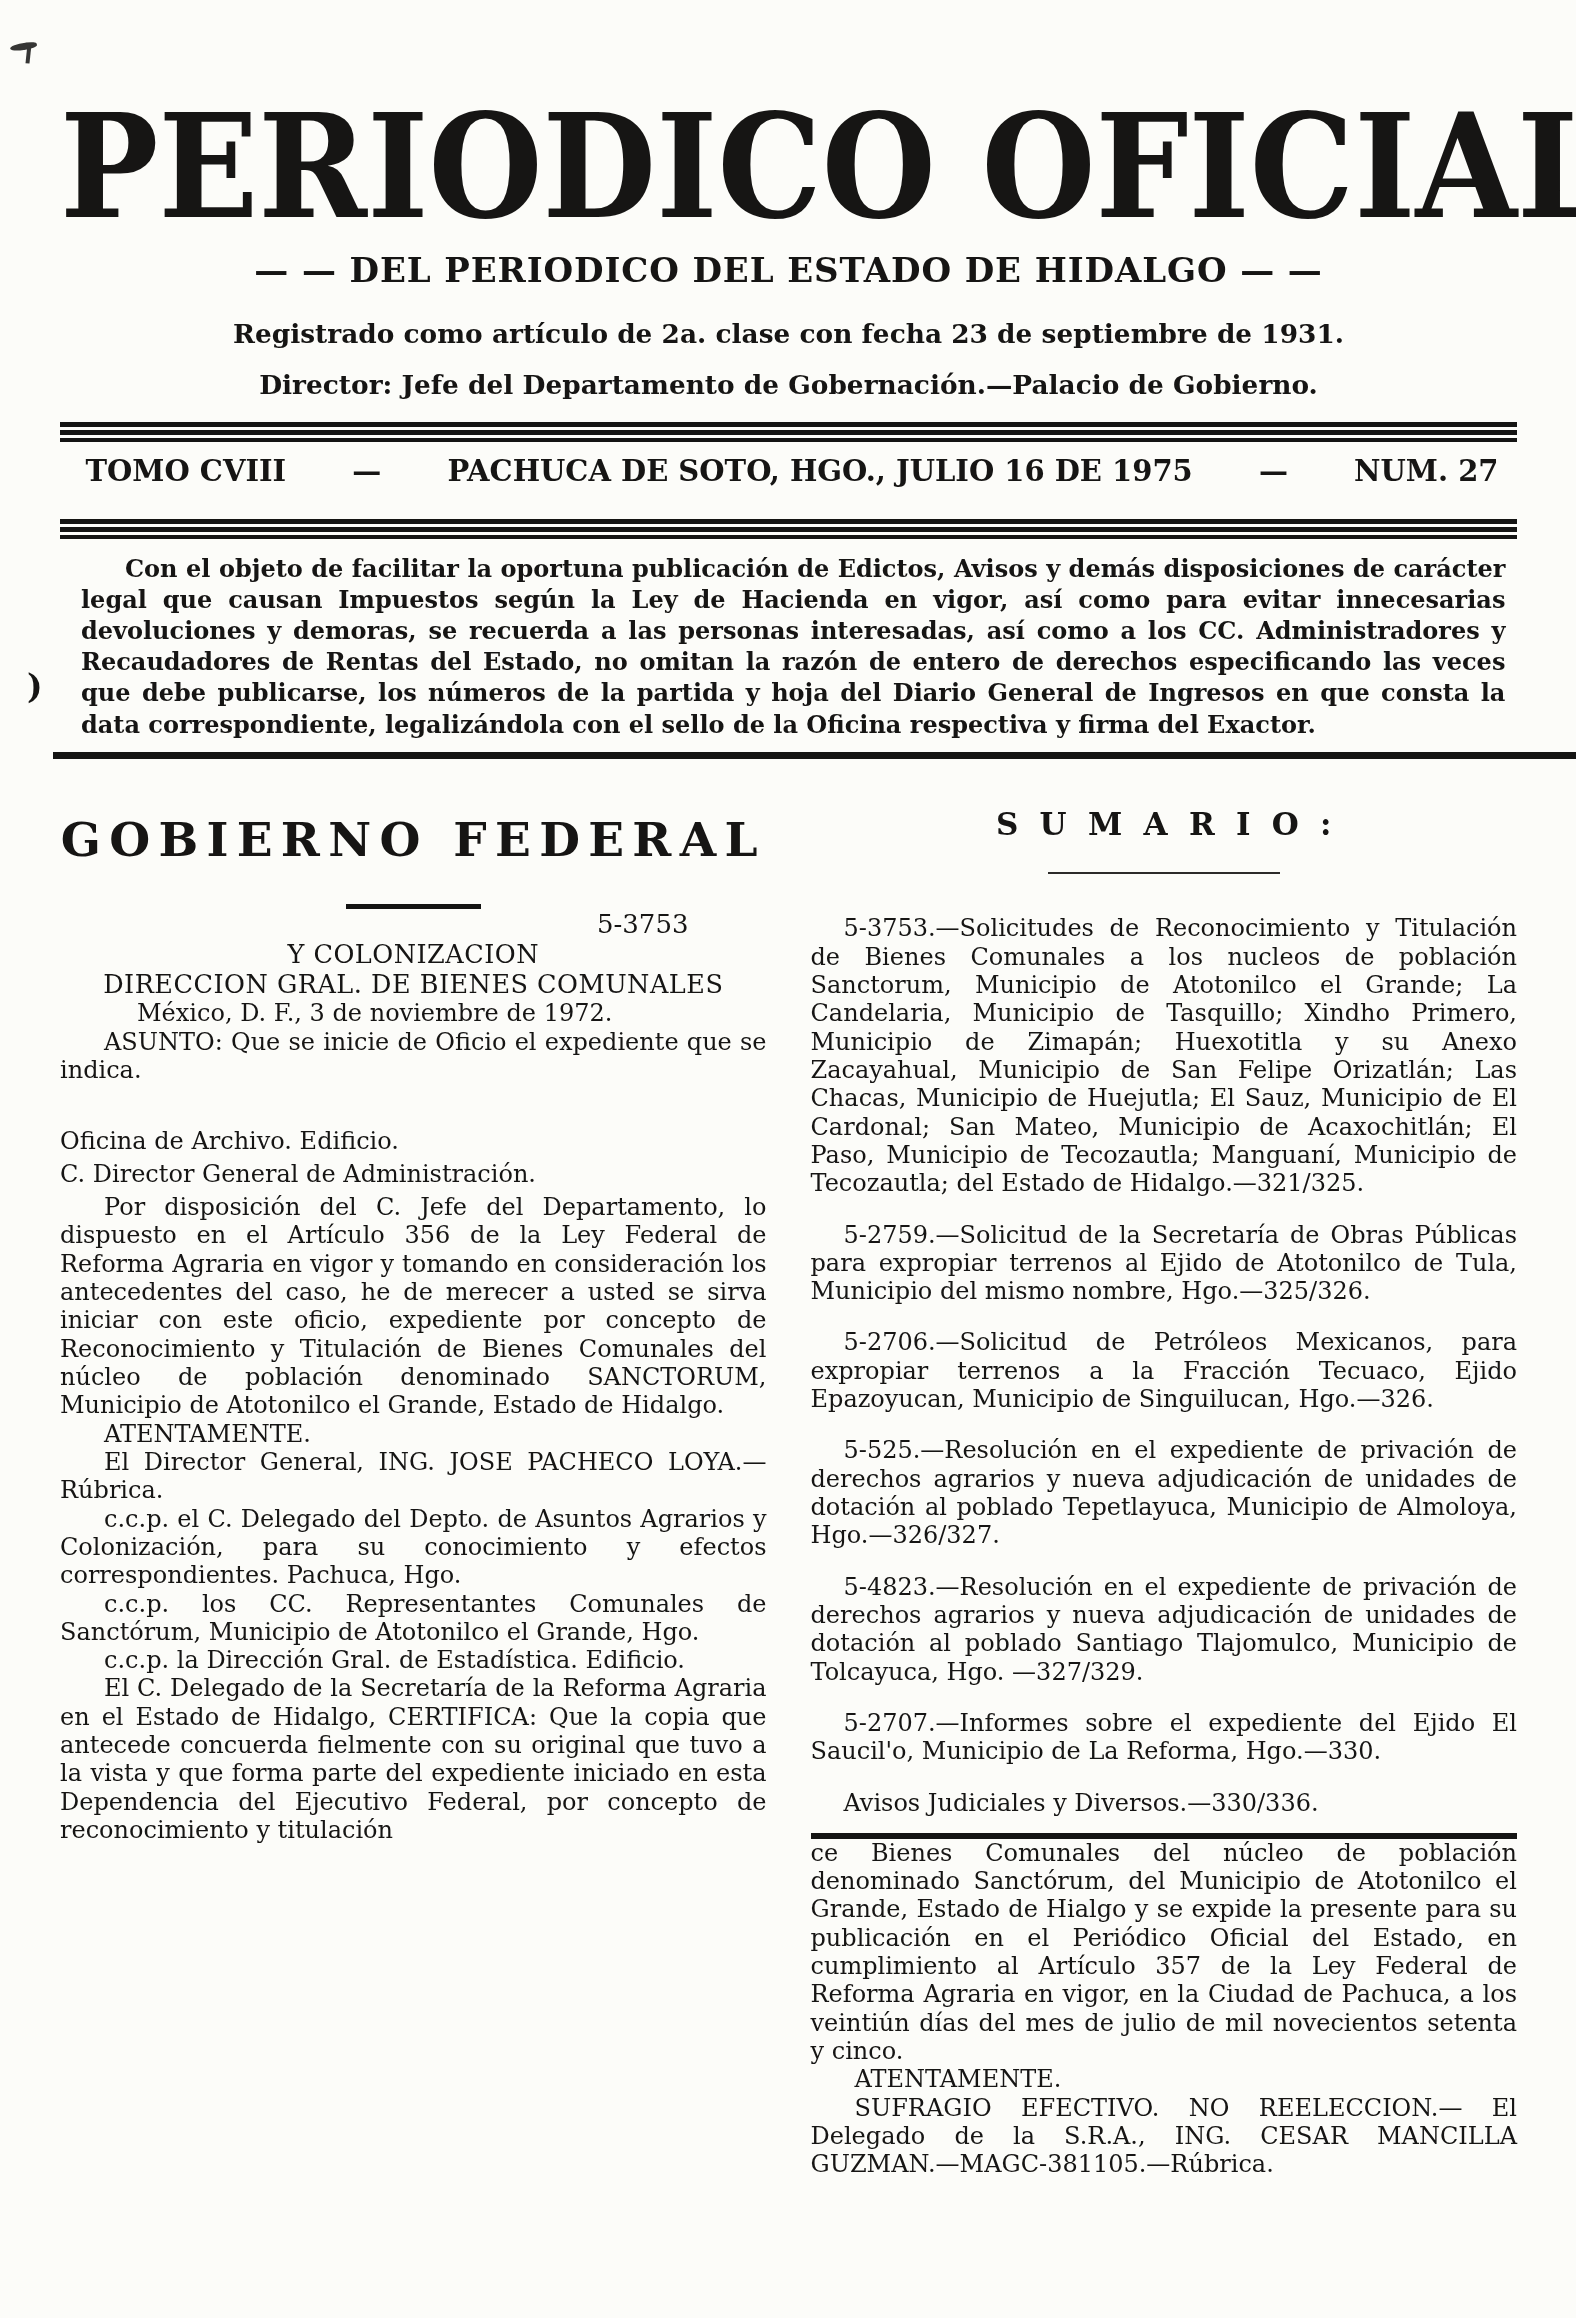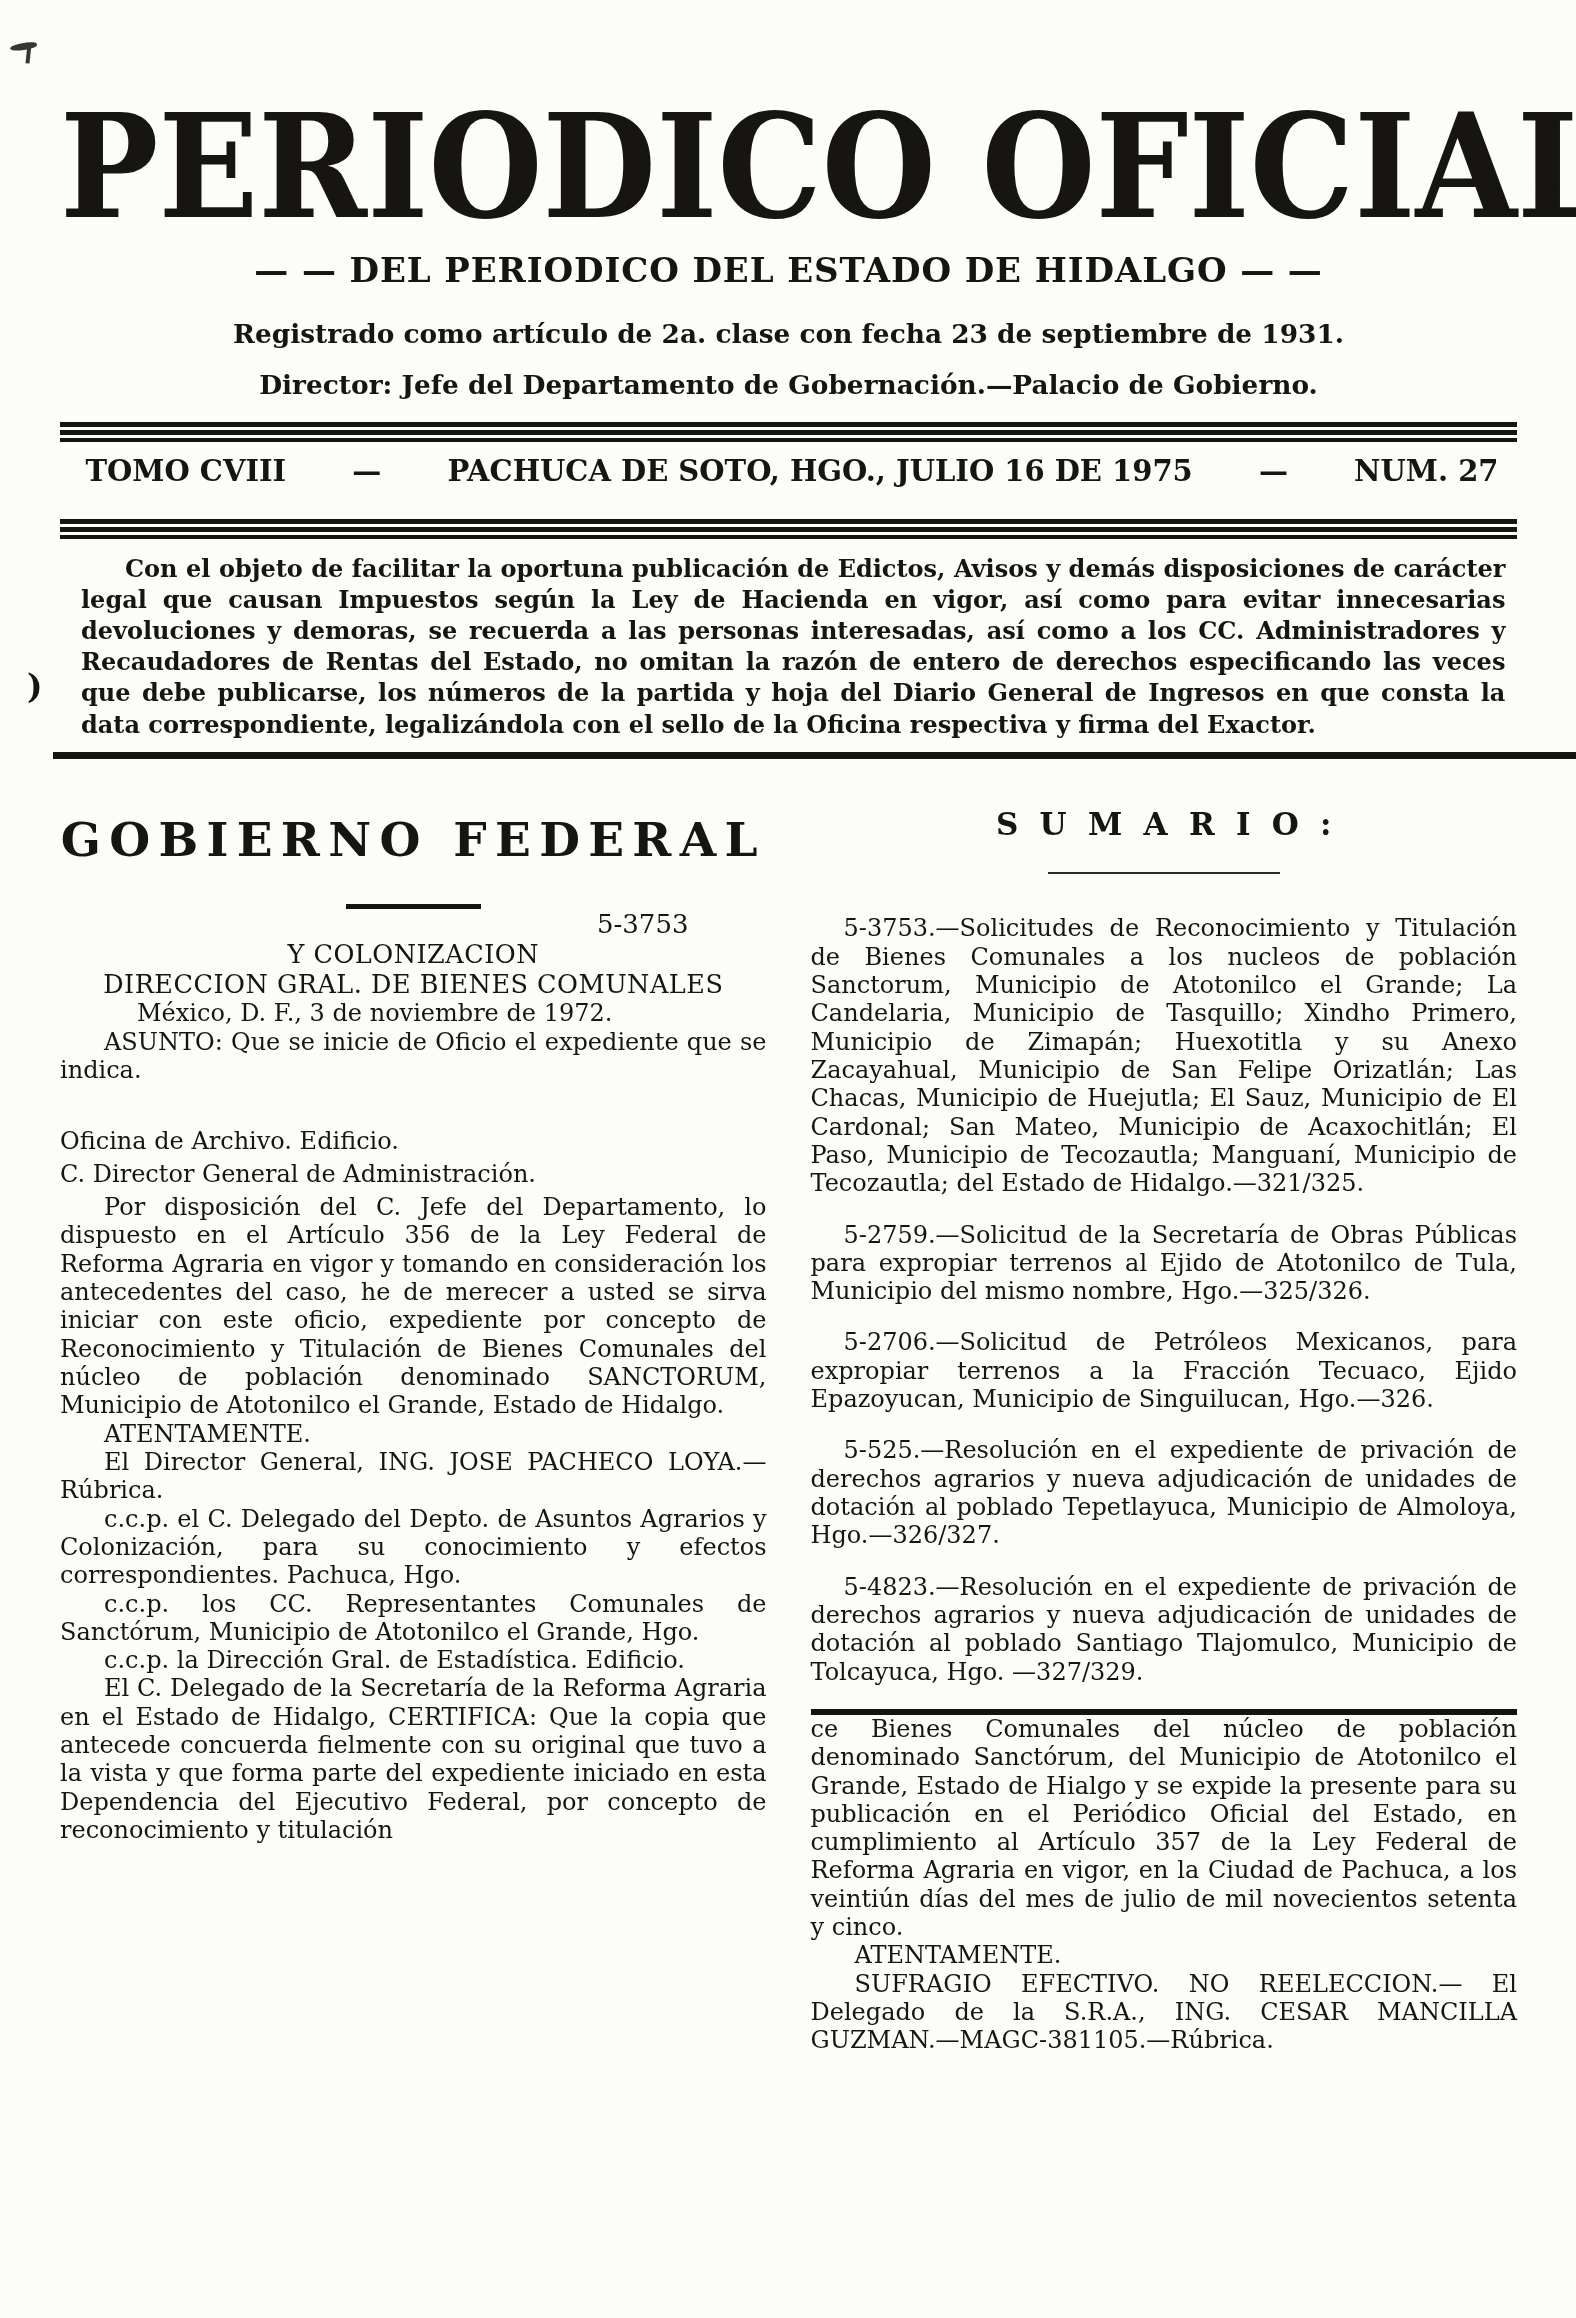--- a/index.html
+++ b/index.html
@@ -169,20 +169,22 @@
     <div class="col">
       <h2 class="sum-title">SUMARIO:</h2>
       <div class="sum-rule"></div>
 
       <div class="entries">
         <p class="entry">5-3753.—Solicitudes de Reconocimiento y Titulación de Bienes Comunales a los nucleos de población Sanctorum, Municipio de Atotonilco el Grande; La Candelaria, Municipio de Tasquillo; Xindho Primero, Municipio de Zimapán; Huexotitla y su Anexo Zacayahual, Municipio de San Felipe Orizatlán; Las Chacas, Municipio de Huejutla; El Sauz, Municipio de El Cardonal; San Mateo, Municipio de Acaxochitlán; El Paso, Municipio de Tecozautla; Manguaní, Municipio de Tecozautla; del Estado de Hidalgo.—321/325.</p>
         <p class="entry">5-2759.—Solicitud de la Secretaría de Obras Públicas para expropiar terrenos al Ejido de Atotonilco de Tula, Municipio del mismo nombre, Hgo.—325/326.</p>
         <p class="entry">5-2706.—Solicitud de Petróleos Mexicanos, para expropiar terrenos a la Fracción Tecuaco, Ejido Epazoyucan, Municipio de Singuilucan, Hgo.—326.</p>
         <p class="entry">5-525.—Resolución en el expediente de privación de derechos agrarios y nueva adjudicación de unidades de dotación al poblado Tepetlayuca, Municipio de Almoloya, Hgo.—326/327.</p>
         <p class="entry">5-4823.—Resolución en el expediente de privación de derechos agrarios y nueva adjudicación de unidades de dotación al poblado Santiago Tlajomulco, Municipio de Tolcayuca, Hgo. —327/329.</p>
+        <p class="entry">5-2707.—Informes sobre el expediente del Ejido El Saucil'o, Municipio de La Reforma, Hgo.—330.</p>
+        <p class="entry entry-last">Avisos Judiciales y Diversos.—330/336.</p>
       </div>
 
       <div class="col-rule"></div>
 
       <p class="continuation">ce Bienes Comunales del núcleo de población denominado Sanctórum, del Municipio de Atotonilco el Grande, Estado de Hialgo y se expide la presente para su publicación en el Periódico Oficial del Estado, en cumplimiento al Artículo 357 de la Ley Federal de Reforma Agraria en vigor, en la Ciudad de Pachuca, a los veintiún días del mes de julio de mil novecientos setenta y cinco.</p>
       <p class="atent-right">ATENTAMENTE.</p>
       <p class="final-par just">SUFRAGIO EFECTIVO. NO REELECCION.— El Delegado de la S.R.A., ING. CESAR MANCILLA GUZMAN.—MAGC-381105.—Rúbrica.</p>
     </div>
 
   </div>

